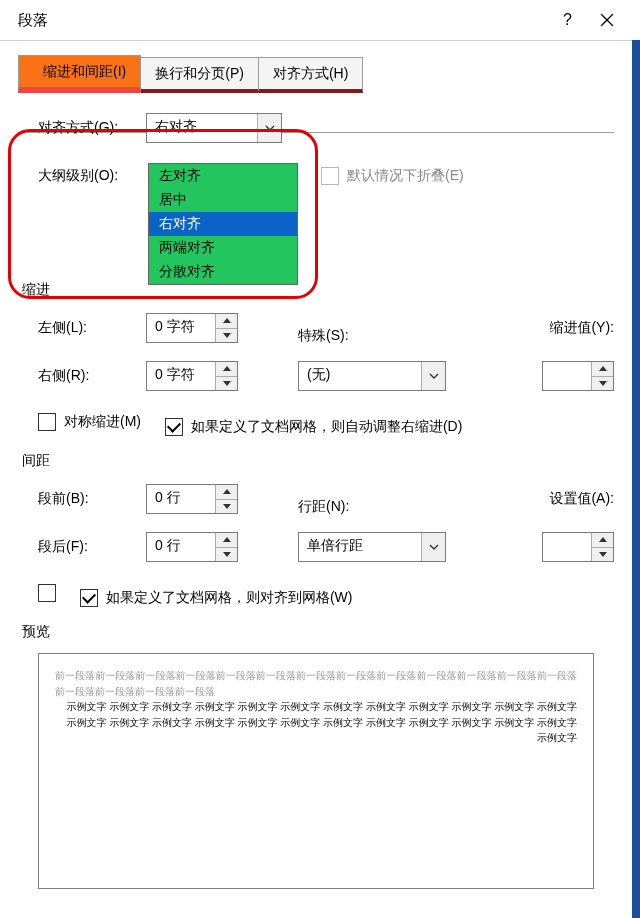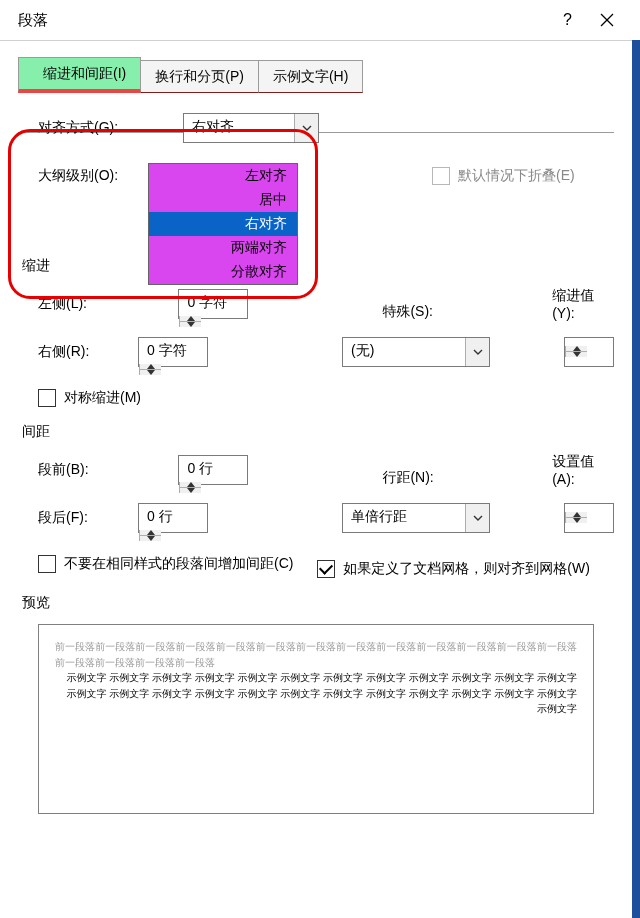--- a/index.html
+++ b/index.html
@@ -54,25 +54,25 @@
     border: 1px solid #9b9b9b;
     background: #fff;
     padding: 7px 14px 6px 14px;
     font-size: 14px;
     margin-right: -1px;
     position: relative;
     cursor: default;
   }
   .tab.inactive {
     background: #f4f4f4;
-    border-bottom: 1px solid #7f1d1d;
+    border-bottom: 4px solid #7f1d1d;
   }
   .tab.active {
-    background: #86efac;
-    border-bottom: 4px solid #ef4444;
+    background: #f97316;
+    border-bottom: 6px solid #ef4444;
     z-index: 2;
     padding-left: 24px;
   }
   .tab-underline {
     position: absolute;
     left: 18px; right: 18px;
     height: 1px;
     background: #9b9b9b;
   }
 
@@ -83,21 +83,20 @@
   .section-label {
     font-size: 14px;
     margin: 10px 0 12px 4px;
   }
 
   .row {
     display: flex;
     align-items: center;
     min-height: 34px;
     margin-bottom: 14px;
-    gap: 37px;
   }
   .cell-label { width: 128px; padding-left: 20px; }
 
   
   .combo {
     display: flex;
     align-items: stretch;
     height: 30px;
     border: 1px solid #7a7a7a;
     background: #fff;
@@ -111,21 +110,20 @@
   }
   .combo .combo-btn svg { display:block; }
   .combo.wider .combo-text { min-width: 122px; width: 122px; }
 
   
   .spinner {
     display: flex;
     height: 30px;
     border: 1px solid #7a7a7a;
     background: #fff;
-    flex-direction: column;
   }
   .spinner .sp-value { width: 68px; padding: 4px 8px; }
   .spinner .sp-btns { width: 22px; display:flex; flex-direction:column; border-left: 1px solid #adadad; }
   .spinner .sp-btn { flex:1; background:#f0f0f0; display:flex; align-items:center; justify-content:center; }
   .spinner .sp-btn:first-child { border-bottom:1px solid #adadad; }
   .spinner.narrow .sp-value { width: 48px; }
 
   
   .spinner.empty .sp-value { color:#777; }
 
@@ -157,33 +155,32 @@
   .hl-rect {
     position: absolute;
     border: 3px solid #e60000;
     border-radius: 22px;
     pointer-events: none;
   }
 
   
   .dropdown-open {
     position: absolute;
-    background: #d946ef;
+    background: #22c55e;
     border: 1px solid #646464;
     z-index: 5;
     font-size: 14px;
-    text-align: right;
   }
   .dropdown-open .opt { padding: 3px 10px; cursor: default; white-space: nowrap; }
   .dropdown-open .opt.sel { background: #0a64c8; color: #fff; }
 
   
   .preview-box {
     margin: 10px 20px 0 20px;
-    height: 190px;
+    height: 236px;
     border: 1px solid #808080;
     background: #fff;
     padding: 14px 16px;
     font-size: 10px;
     line-height: 1.55;
     overflow: hidden;
   }
   .preview-box .grey { color: #9a9a9a; text-align: justify; }
   .preview-box .mid { color: #000; text-align: right; }
   .preview-box p { margin: 0; }
@@ -208,21 +205,21 @@
   </span>
 </div>
 
 <div class="blue-edge"></div>
 
 <div class="content">
 
   <div class="tabrow">
     <div class="tab active"><span>缩进和间距(I)</span></div>
     <div class="tab inactive"><span>换行和分页(P)</span></div>
-    <div class="tab inactive"><span>示例文字(H)</span></div>
+    <div class="tab inactive"><span>对齐方式(H)</span></div>
   </div>
   <div class="tab-underline" style="top:91px;"></div>
 
   <div class="panel" style="position:relative;">
 
     
 
     <div class="row">
       <div class="cell-label"><span>对齐方式(G):</span></div>
       <div class="combo">
@@ -239,21 +236,21 @@
       <div class="cell-label"><span>大纲级别(O):</span></div>
       <div style="width:149px"></div>
       <div style="width:26px"></div>
       <div class="chk disabled" style="padding-left:0">
         <span class="box dim"></span>
         <span class="chk-label">默认情况下折叠(E)</span>
       </div>
     </div>
 
     
-    <div class="section-label" style="margin-top:64px">缩进</div>
+    <div class="section-label" style="margin-top:88px">缩进</div>
 
     <div class="row">
       <div class="cell-label"><span>左侧(L):</span></div>
       <div class="spinner">
         <div class="sp-value">0 字符</div>
         <div class="sp-btns">
           <div class="sp-btn">
               <svg width="8" height="5">
                 <polyline points="0,5 4,0 8,5" fill="#333"></polyline>
               </svg>
@@ -312,20 +309,24 @@
               </svg>
             </div>
         </div>
       </div>
     </div>
 
     <div class="chk">
       <span class="box"></span>
       <span class="chk-label">对称缩进(M)</span>
     </div>
+    <div class="chk">
+      <span class="box checked"></span>
+      <span class="chk-label">如果定义了文档网格，则自动调整右缩进(D)</span>
+    </div>
 
     
     <div class="section-label">间距</div>
 
     <div class="row">
       <div class="cell-label"><span>段前(B):</span></div>
       <div class="spinner">
         <div class="sp-value">0 行</div>
         <div class="sp-btns">
           <div class="sp-btn">
@@ -385,21 +386,20 @@
               <svg width="8" height="5">
                 <polyline points="0,0 4,5 8,0" fill="#333"></polyline>
               </svg>
             </div>
         </div>
       </div>
     </div>
 
     <div class="chk">
       <span class="box"></span>
-      <span class="chk-label">不要在相同样式的段落间增加间距(C)</span>
     </div>
     <div class="chk">
       <span class="box checked"></span>
       <span class="chk-label">如果定义了文档网格，则对齐到网格(W)</span>
     </div>
 
     
     <div class="section-label">预览</div>
     <div class="preview-box">
       <p class="grey">前一段落前一段落前一段落前一段落前一段落前一段落前一段落前一段落前一段落前一段落前一段落前一段落前一段落前一段落前一段落前一段落前一段落</p>

